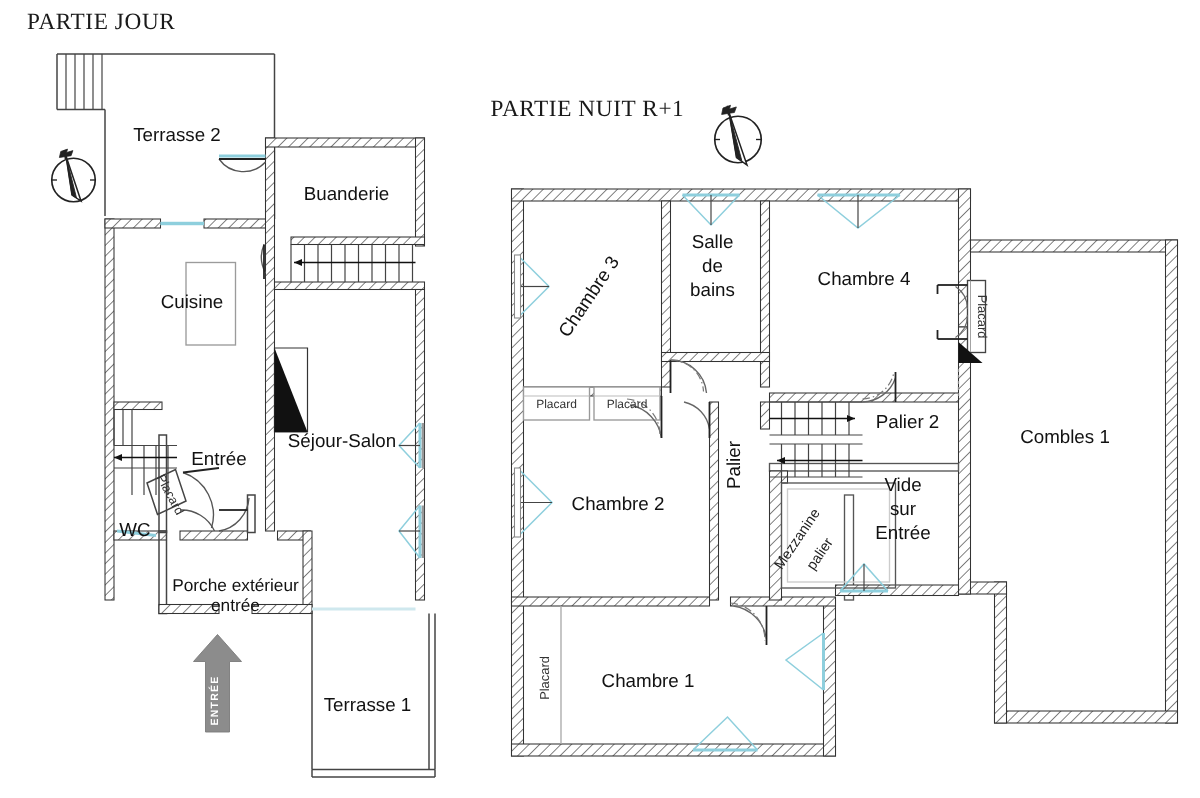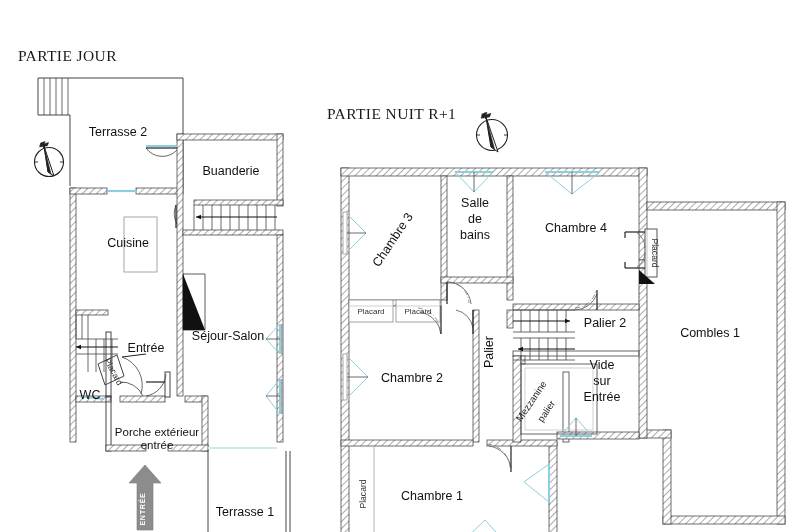--- a/index.html
+++ b/index.html
@@ -1,19 +1,19 @@
 <!DOCTYPE html>
 <html><head>
 <meta charset="utf-8">
 <title>Plan</title>
 <style>
   html,body{margin:0;padding:0;background:#ffffff;}
   body{width:800px;height:532px;overflow:hidden;
        font-family:"Liberation Sans","DejaVu Sans",sans-serif;}
-  #stage{position:relative;width:800px;height:416px;background:#be185d;margin-top:42px;}
+  #stage{position:relative;width:800px;height:416px;background:#be185d;}
   svg#plan{position:absolute;left:0;top:0;width:800px;height:532px;display:block;}
   .ttl{font-family:"Liberation Serif","DejaVu Serif",serif;font-size:15.5px;fill:#1a1a1a;letter-spacing:.4px;}
   .rm{font-family:"Liberation Sans","DejaVu Sans",sans-serif;font-size:12.5px;fill:#111;}
   .rm-s{font-family:"Liberation Sans","DejaVu Sans",sans-serif;font-size:8.6px;fill:#333;}
   .rm-m{font-family:"Liberation Sans","DejaVu Sans",sans-serif;font-size:9.6px;fill:#222;}
   .ent{font-family:"Liberation Sans","DejaVu Sans",sans-serif;font-size:7px;fill:#ffffff;font-weight:bold;letter-spacing:.8px;}
 </style>
 </head>
 <body>
 

